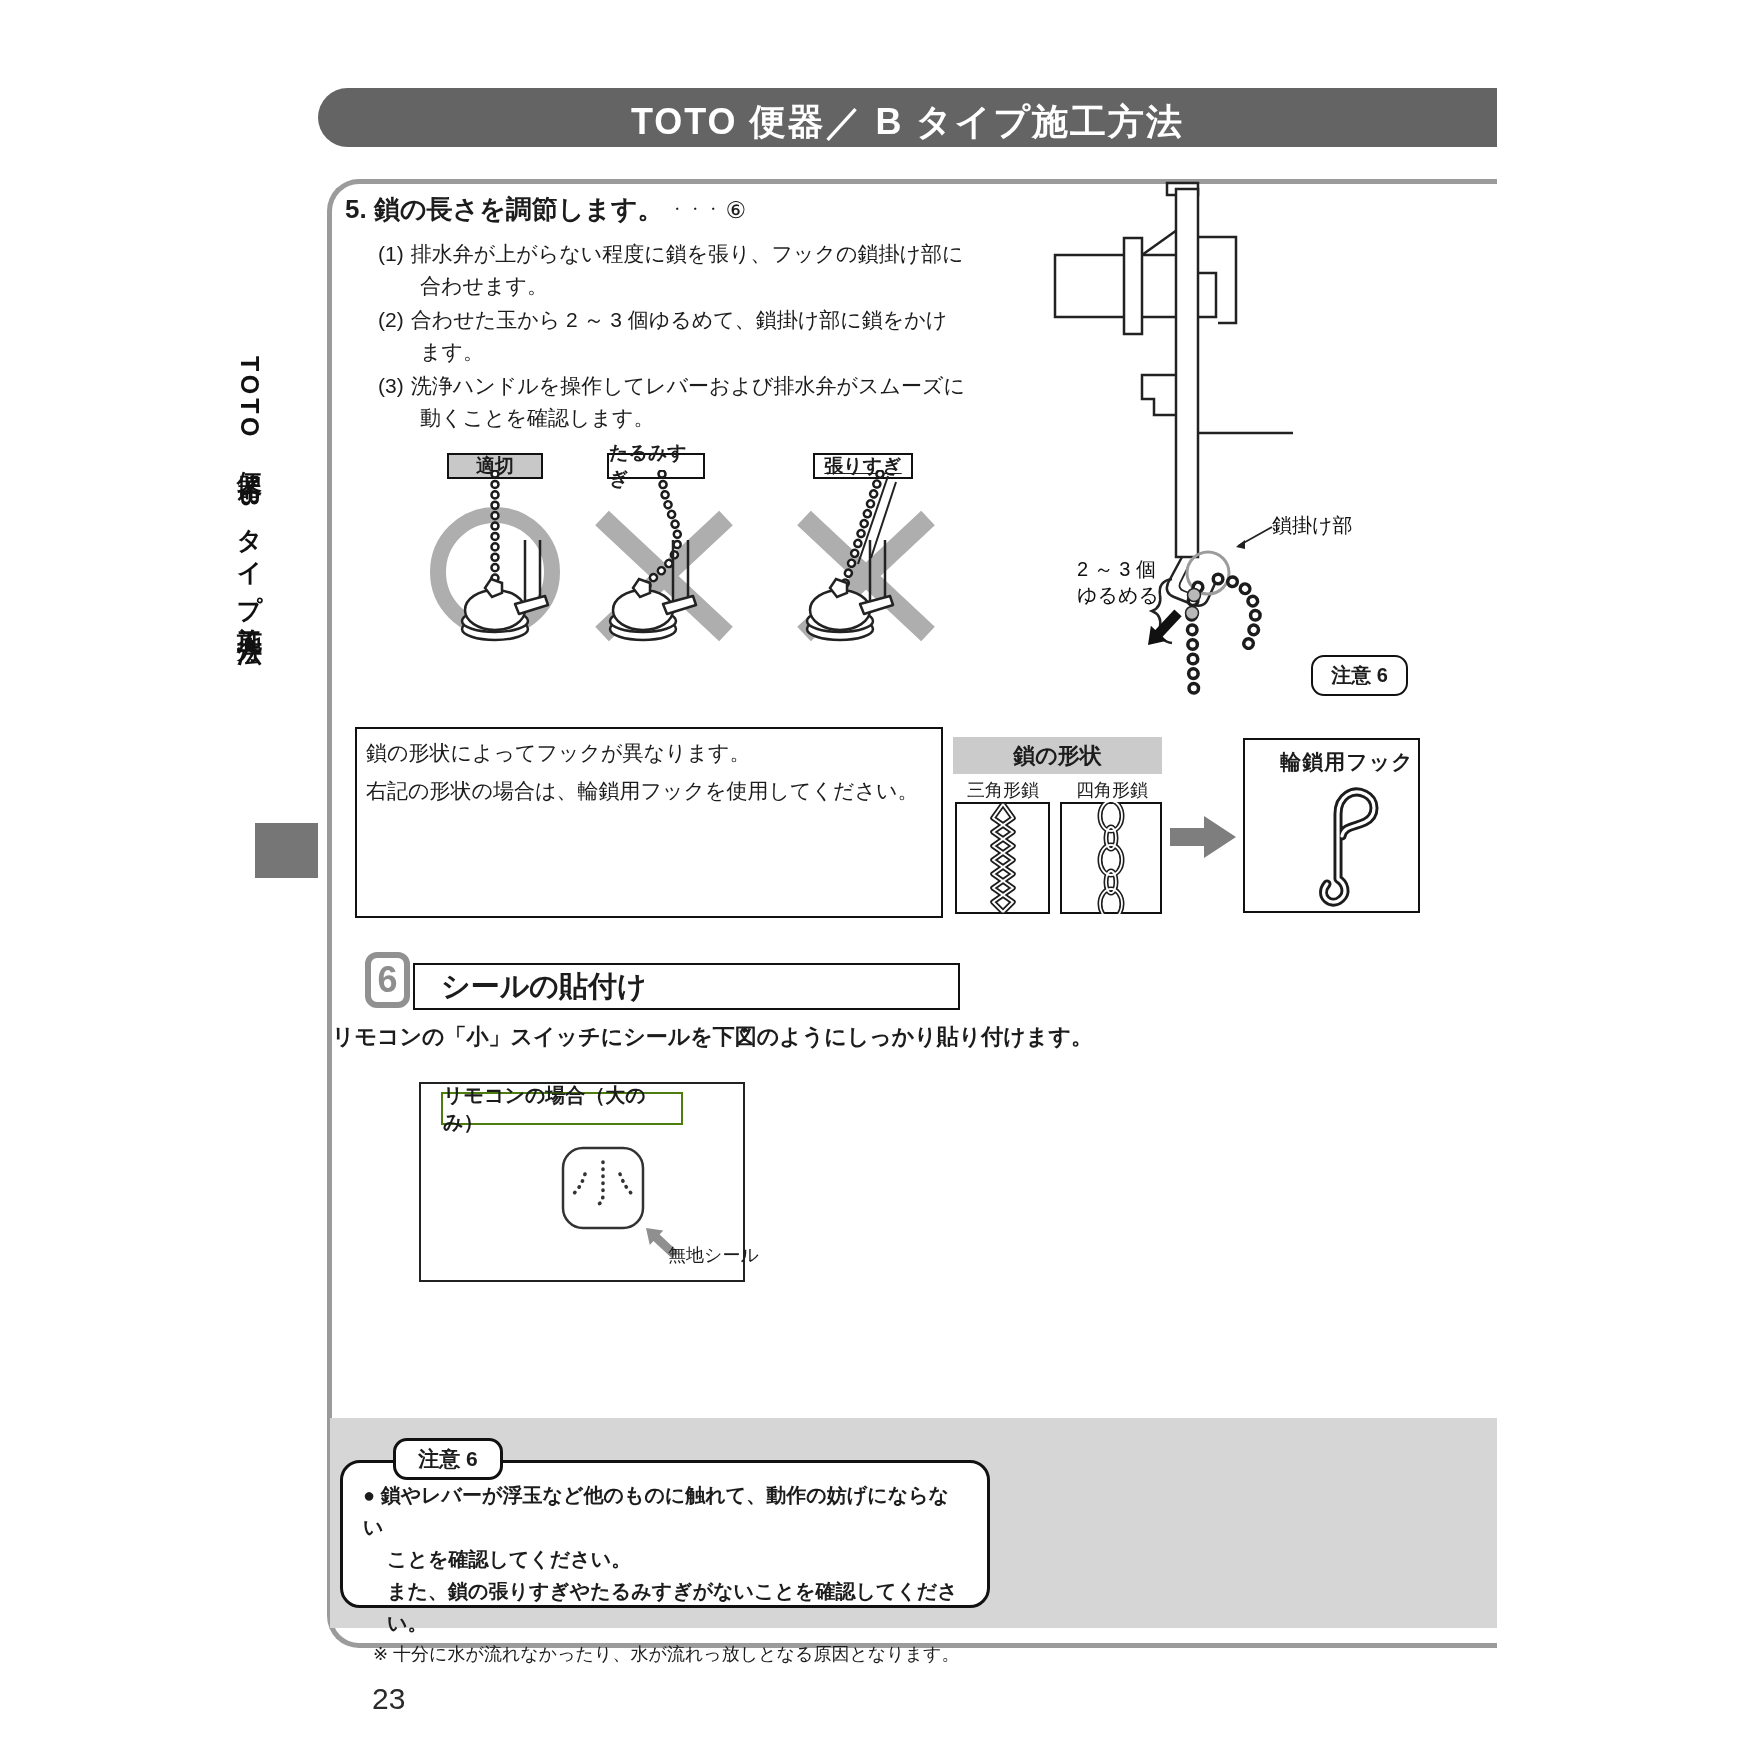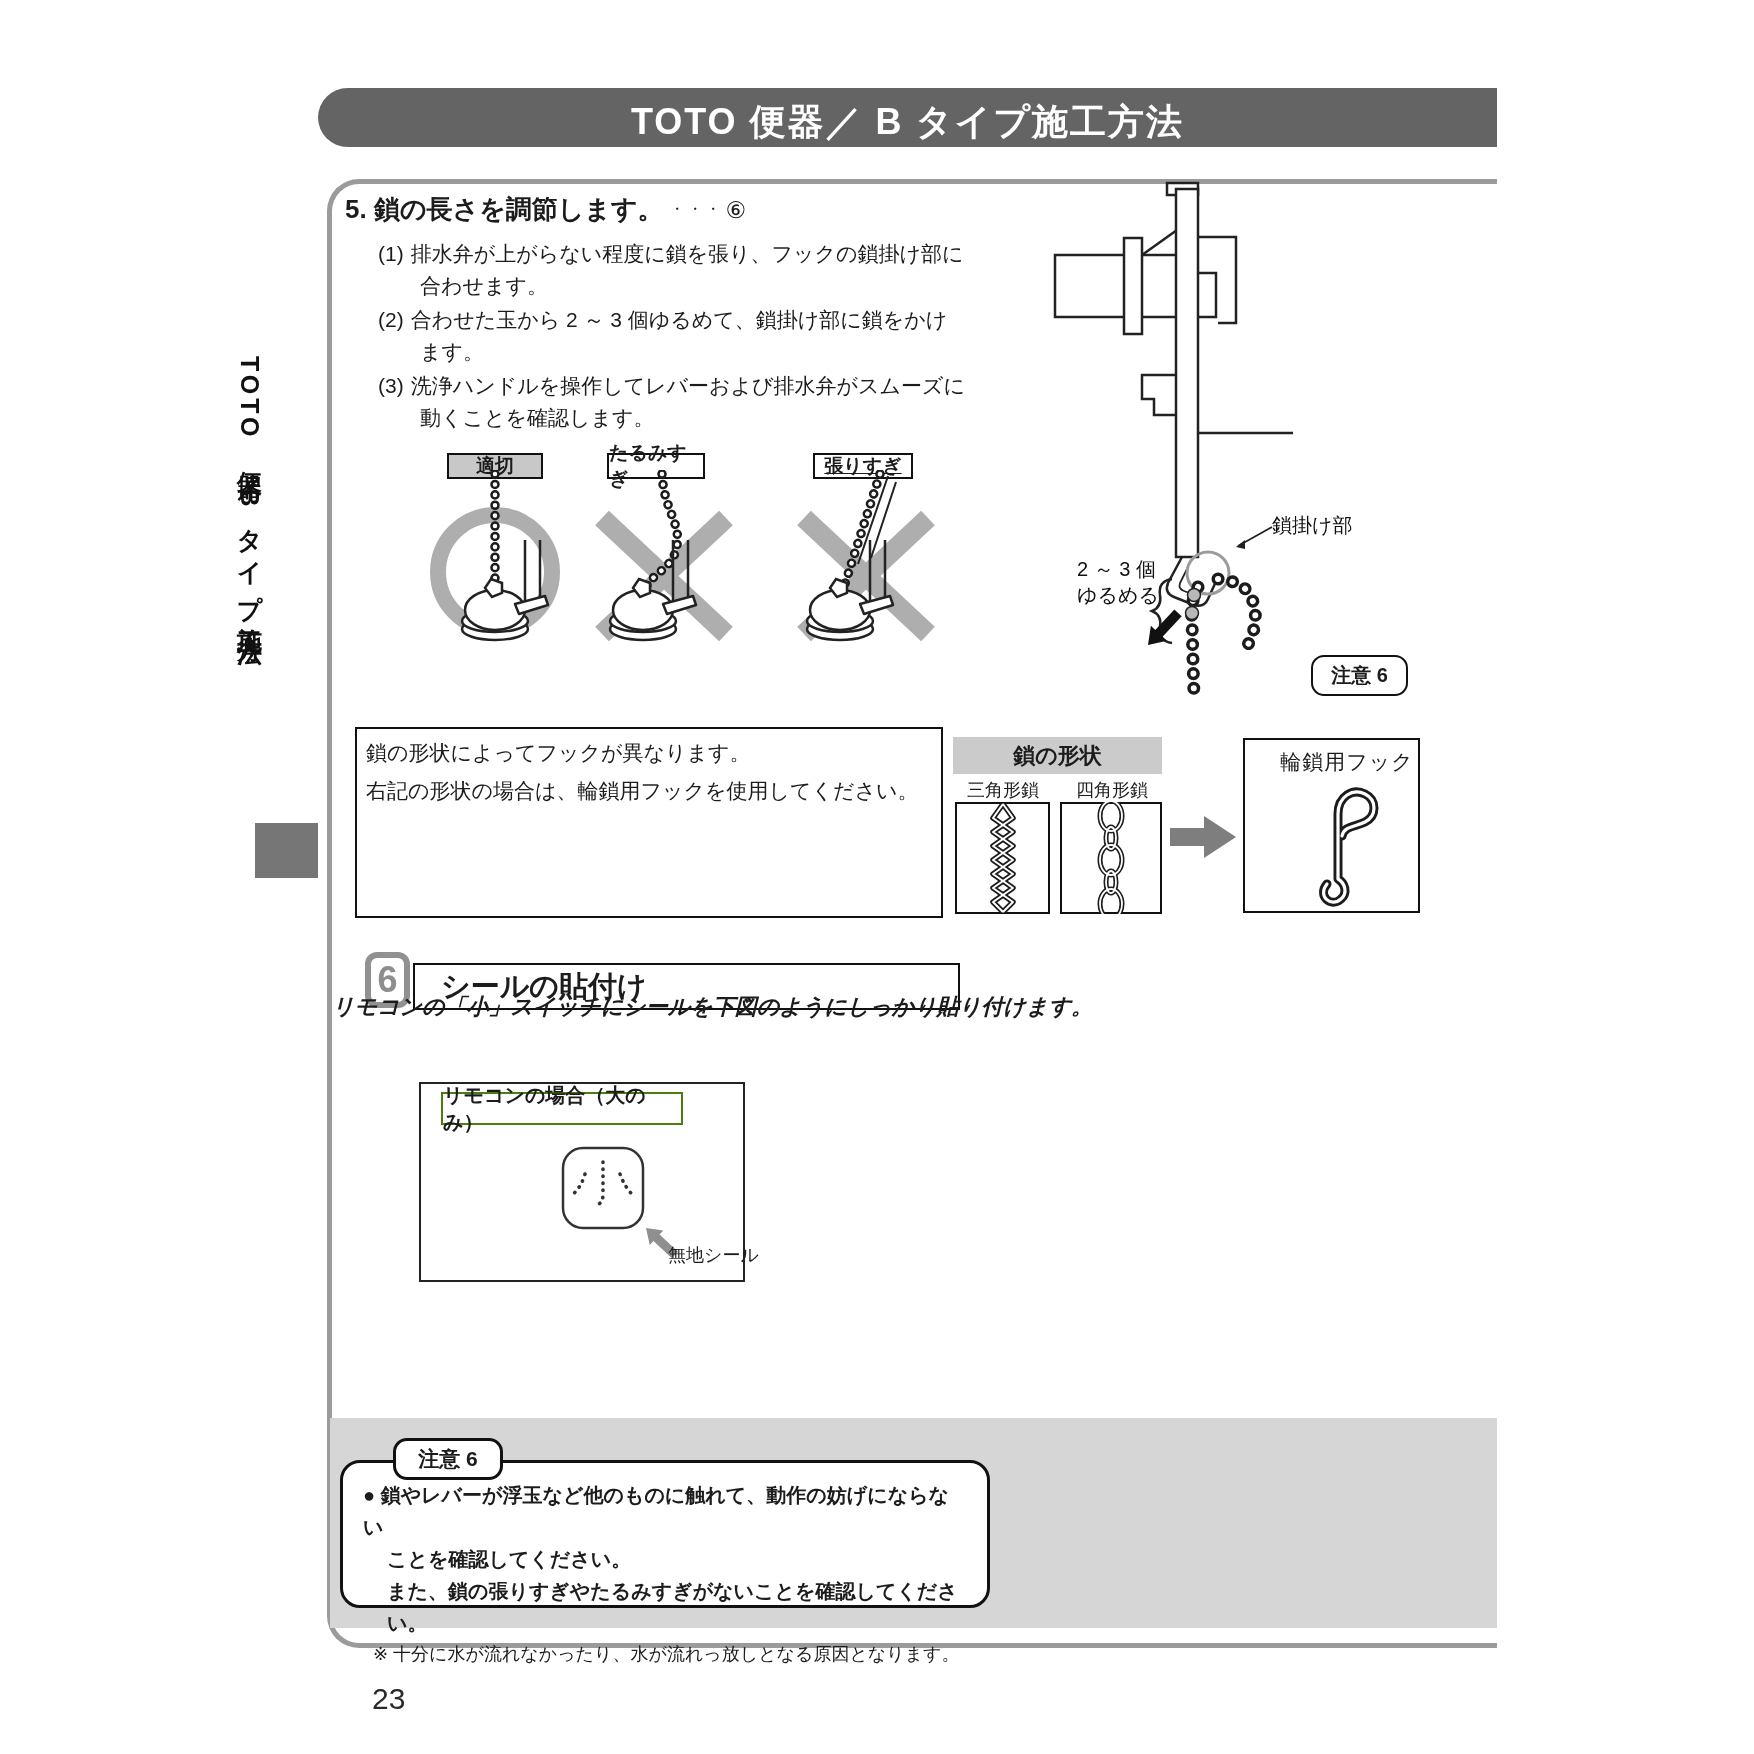--- a/index.html
+++ b/index.html
@@ -59,31 +59,31 @@
 
   
   .big-box { left:355px; top:727px; width:588px; height:191px; border:2.5px solid #111; box-sizing:border-box; background:#fff;}
   .big-box .ttl { margin:12px 0 0 26px; font-size:24px; font-weight:bold; }
   .big-box .ln  { margin:10px 0 0 9px; font-size:21px; }
   .shape-header { left:953px; top:737px; width:209px; height:37px; background:#cbcbcb;
     display:flex; align-items:center; justify-content:center; font-size:22px; font-weight:bold; }
   .shape-sub { top:778px; width:100px; text-align:center; font-size:18px; }
   .thumb { top:802px; height:112px; border:2px solid #111; box-sizing:border-box; background:#fff; }
   .hook-box { left:1243px; top:738px; width:177px; height:175px; border:2.5px solid #111; box-sizing:border-box; background:#fff; text-align:center;}
-  .hook-box .ttl { margin-top:8px; font-size:21px; font-weight:normal; letter-spacing:1px;margin-left:31px;}
+  .hook-box .ttl { margin-top:8px; font-size:21px; font-weight:bold; letter-spacing:1px;margin-left:31px;}
 
   
   .badge6 {
     left:365px; top:952px; width:45px; height:56px; border:6px solid #919191; border-radius:12px;
     box-sizing:border-box; display:flex; align-items:center; justify-content:center;
     color:#8e8e8e; font-size:36px; font-weight:bold; background:#fff;
   }
   .s6-titlebox { left:413px; top:963px; width:547px; height:47px; border:2.5px solid #111; box-sizing:border-box;
     display:flex; align-items:center; font-size:29px; font-weight:bold; padding-left:26px; background:#fff;}
-  .s6-body { left:332px; top:992px; font-size:22px; font-weight:bold;font-style:italic; }
+  .s6-body { left:332px; top:1022px; font-size:22px; font-weight:bold; }
 
   .remote-outer { left:419px; top:1082px; width:326px; height:200px; border:2px solid #222; box-sizing:border-box; background:#fff;}
   .remote-header { left:441px; top:1092px; width:242px; height:33px; border:2px solid #4d7c0f; box-sizing:border-box;
     display:flex; align-items:center; justify-content:center; font-size:20px; font-weight:bold; background:#fff;}
   .seal-label { left:668px; top:1243px; font-size:18px; }
 
   
   .note-band { left:330px; top:1418px; width:1167px; height:210px; background:#d6d6d6; }
   .note-tab {
     left:393px; top:1438px; width:110px; height:42px; background:#fff; border:3px solid #111;

